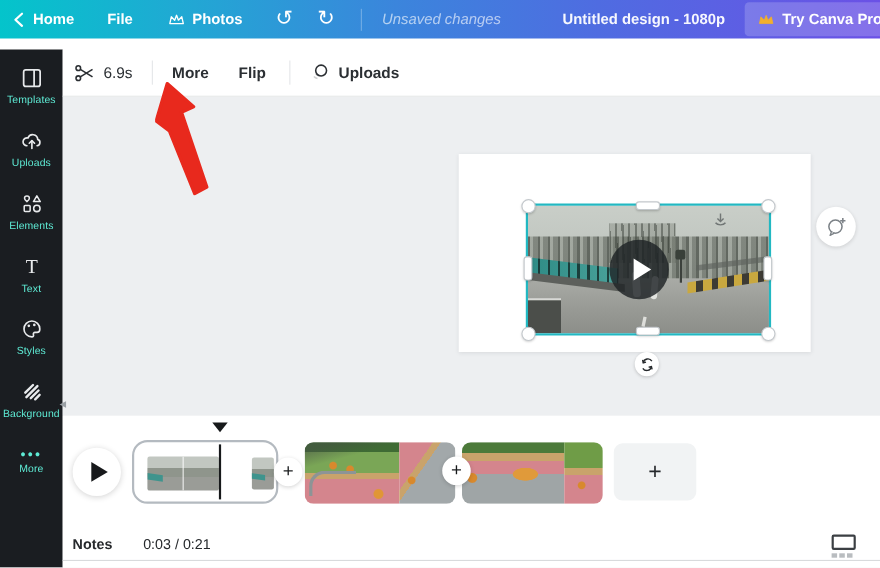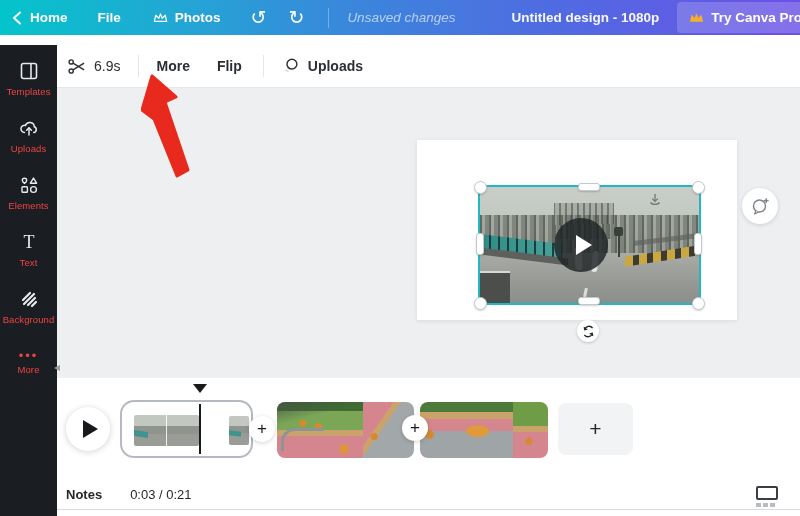--- a/index.html
+++ b/index.html
@@ -18,21 +18,21 @@
   .unsaved{font-style:italic;font-weight:400;color:rgba(255,255,255,.62);}
   .design-title{font-weight:600;color:rgba(255,255,255,.95);}
   .pro-btn{display:flex;align-items:center;gap:7px;background:rgba(255,255,255,.18);
     border-radius:4px;height:31px;padding:0 12px;margin-right:-14px;font-weight:700;}
   .crown{width:15px;height:12px;}
 
   
   .sidebar{left:0;top:45px;width:57px;height:471px;background:#1a1d21;display:flex;
     flex-direction:column;align-items:center;padding-top:5px;box-sizing:border-box;}
   .side-item{width:57px;height:57px;display:flex;flex-direction:column;align-items:center;
-    justify-content:center;gap:4px;color:#ef4444;cursor:pointer;}
+    justify-content:center;gap:4px;color:#5eead4;cursor:pointer;}
   .side-item .lbl{font-size:9.5px;letter-spacing:.1px;}
   .side-ic{width:22px;height:22px;display:block;}
   .dots{font-size:13px;letter-spacing:2px;line-height:8px;}
 
   
   .toolbar{left:57px;top:45px;width:743px;height:42px;background:#fff;border-bottom:1px solid #e4e6e8;
     display:flex;align-items:center;color:#2b2f33;font-size:14px;font-weight:600;}
   .tool-div{width:1px;height:22px;background:#e4e6e8;}
   .tool-label{cursor:pointer;}
 
@@ -206,20 +206,28 @@
     <span class="lbl">Elements</span>
   </div>
   <div class="side-item">
     <svg class="side-ic" viewBox="0 0 22 22">
       <text x="11" y="17" text-anchor="middle" font-family="Liberation Serif, serif" font-size="18" fill="#e8eaec">T</text>
     </svg>
     <span class="lbl">Text</span>
   </div>
   <div class="side-item">
     <svg class="side-ic" viewBox="0 0 22 22">
+      <path d="M11 3.8 a7.2 7.2 0 1 0 0 14.4 c1.2 0 1.8 -.8 1.4 -1.9 c-.4 -1.1 .2 -2.1 1.5 -2.1 h1.8 c1.4 0 2.5 -1.1 2.5 -3.2 A7.2 7.2 0 0 0 11 3.8 z" fill="none" stroke="#e8eaec" stroke-width="1.5"></path>
+      <circle cx="8.2" cy="8.2" r="1.2" fill="#e8eaec"></circle>
+      <circle cx="13.2" cy="7.4" r="1.2" fill="#e8eaec"></circle>
+    </svg>
+    <span class="lbl">Styles</span>
+  </div>
+  <div class="side-item">
+    <svg class="side-ic" viewBox="0 0 22 22">
       <g stroke="#e8eaec" stroke-width="2.2" stroke-linecap="round">
         <line x1="5" y1="12" x2="12" y2="5"></line>
         <line x1="6" y1="16" x2="16" y2="6"></line>
         <line x1="10" y1="17" x2="17" y2="10"></line>
         <line x1="14" y1="18" x2="18" y2="14"></line>
       </g>
     </svg>
     <span class="lbl">Background</span>
   </div>
   <div class="side-item">

